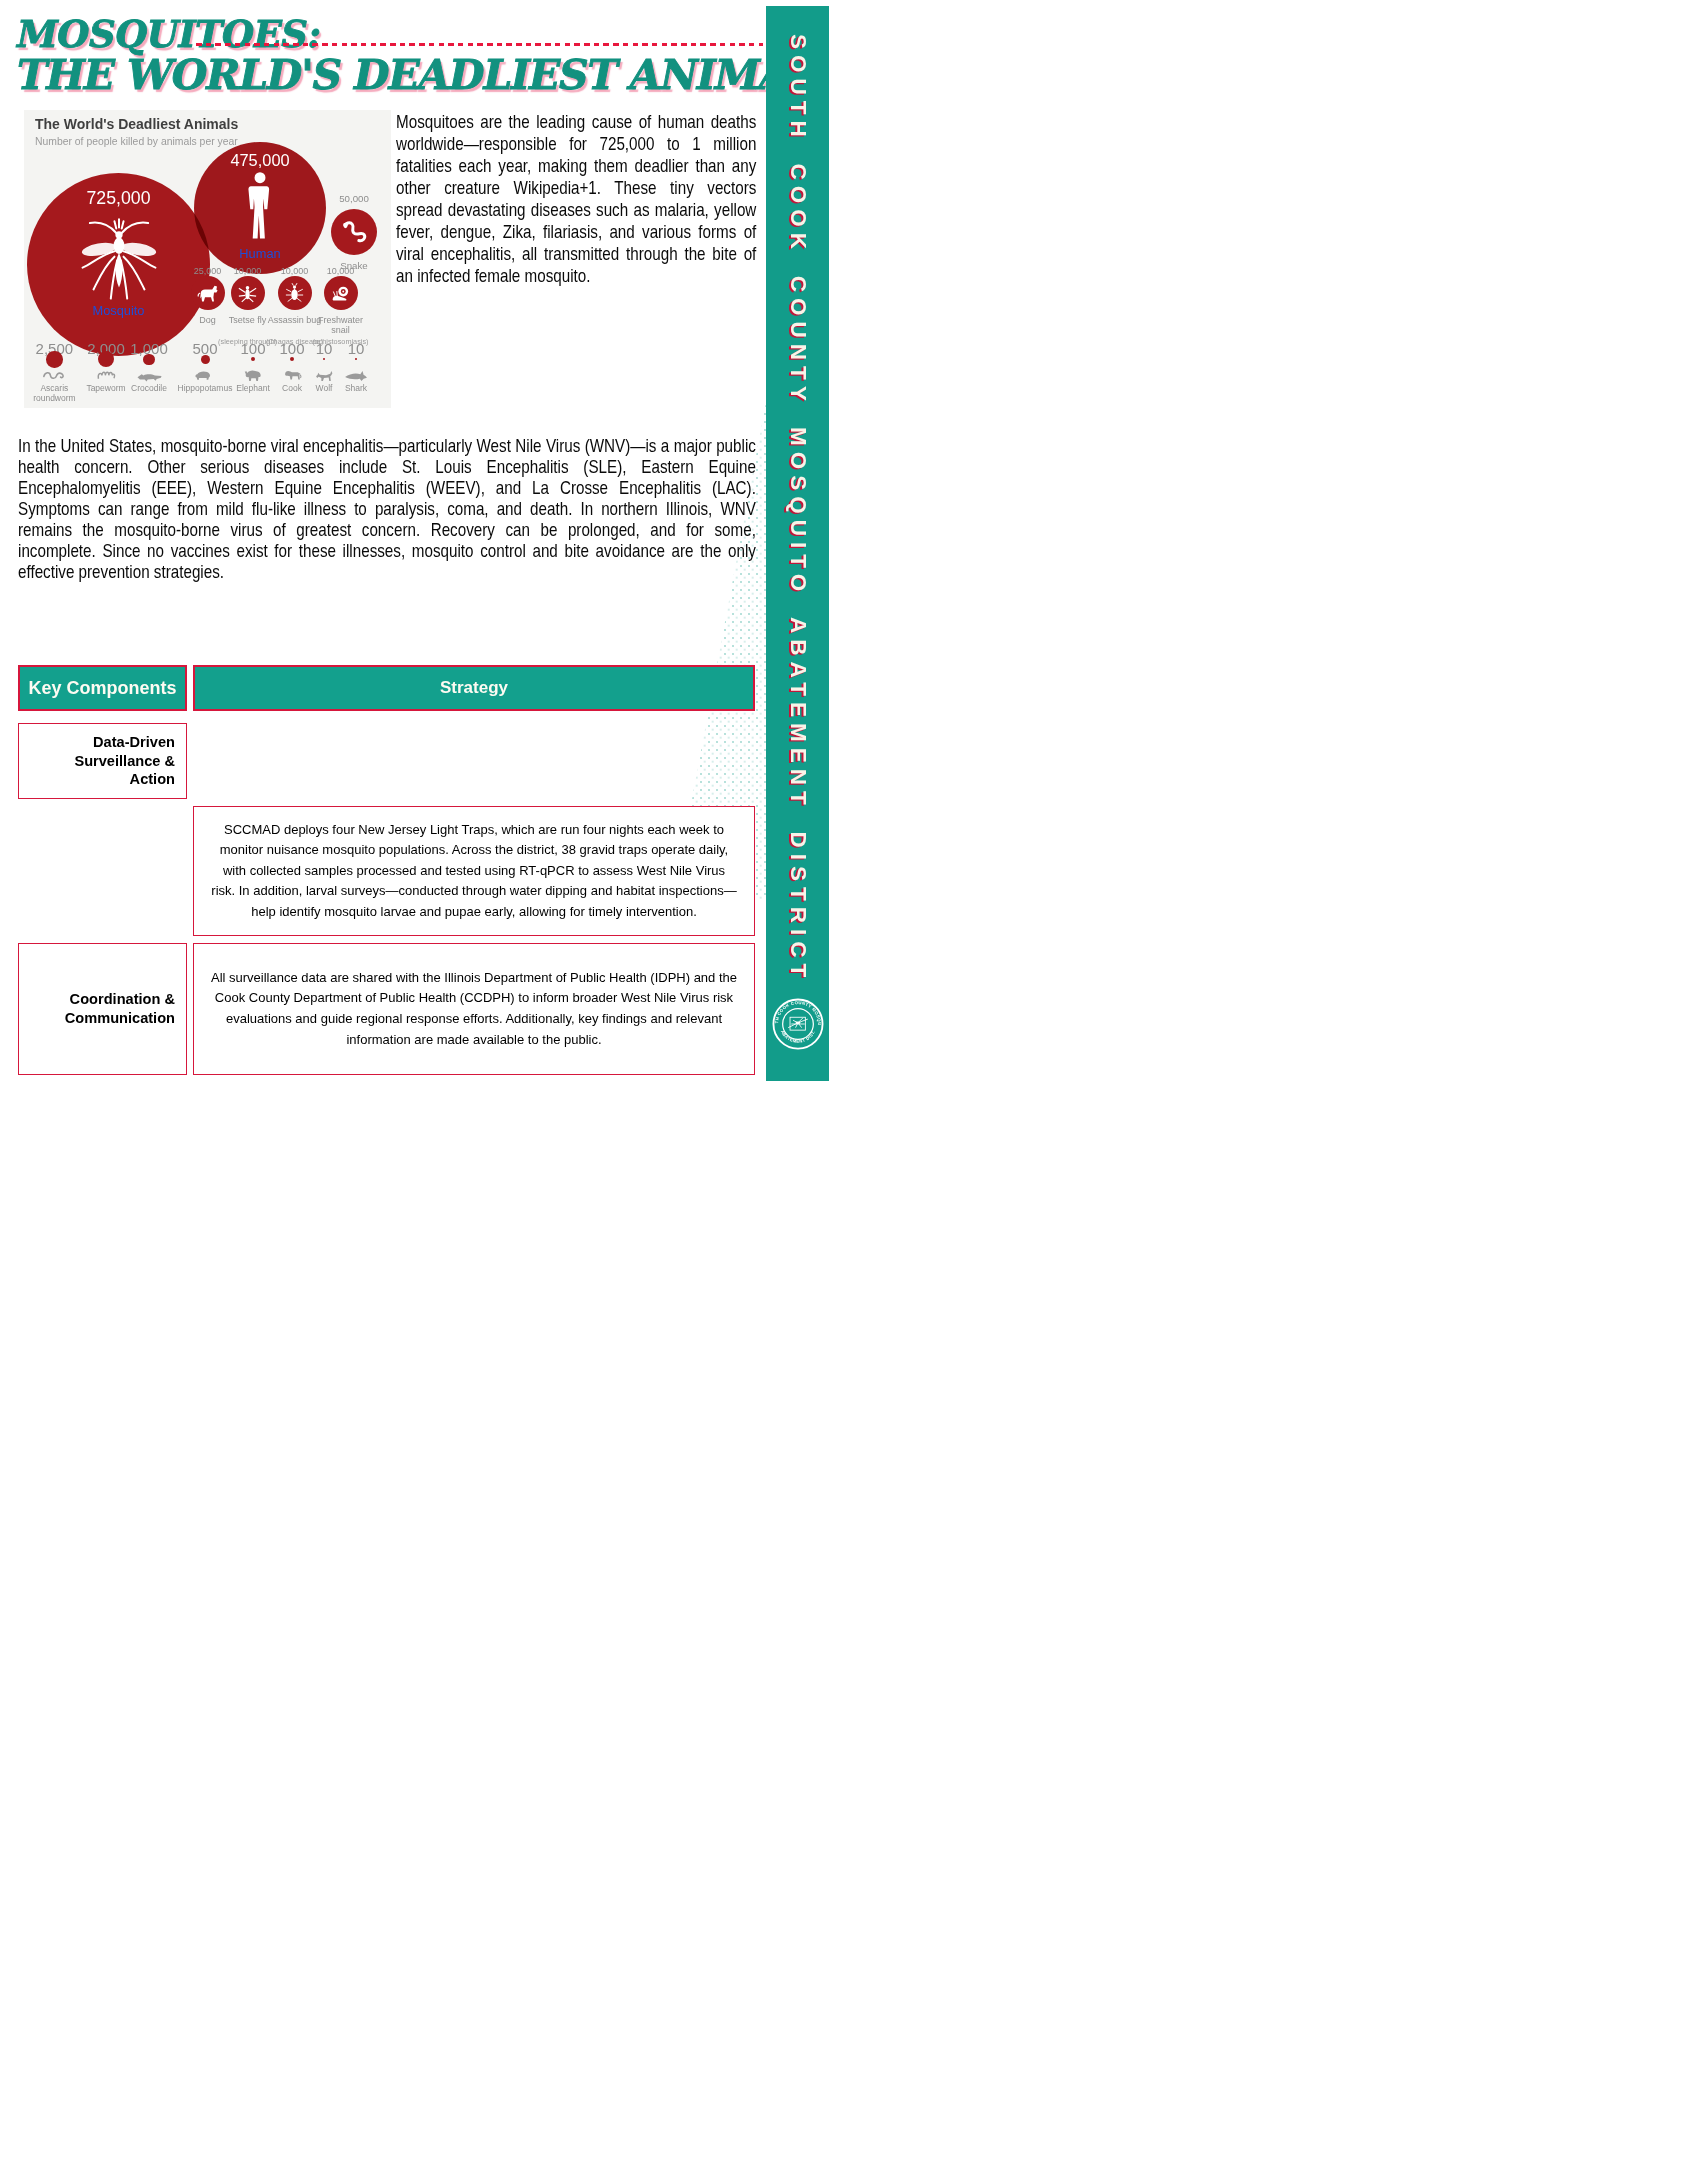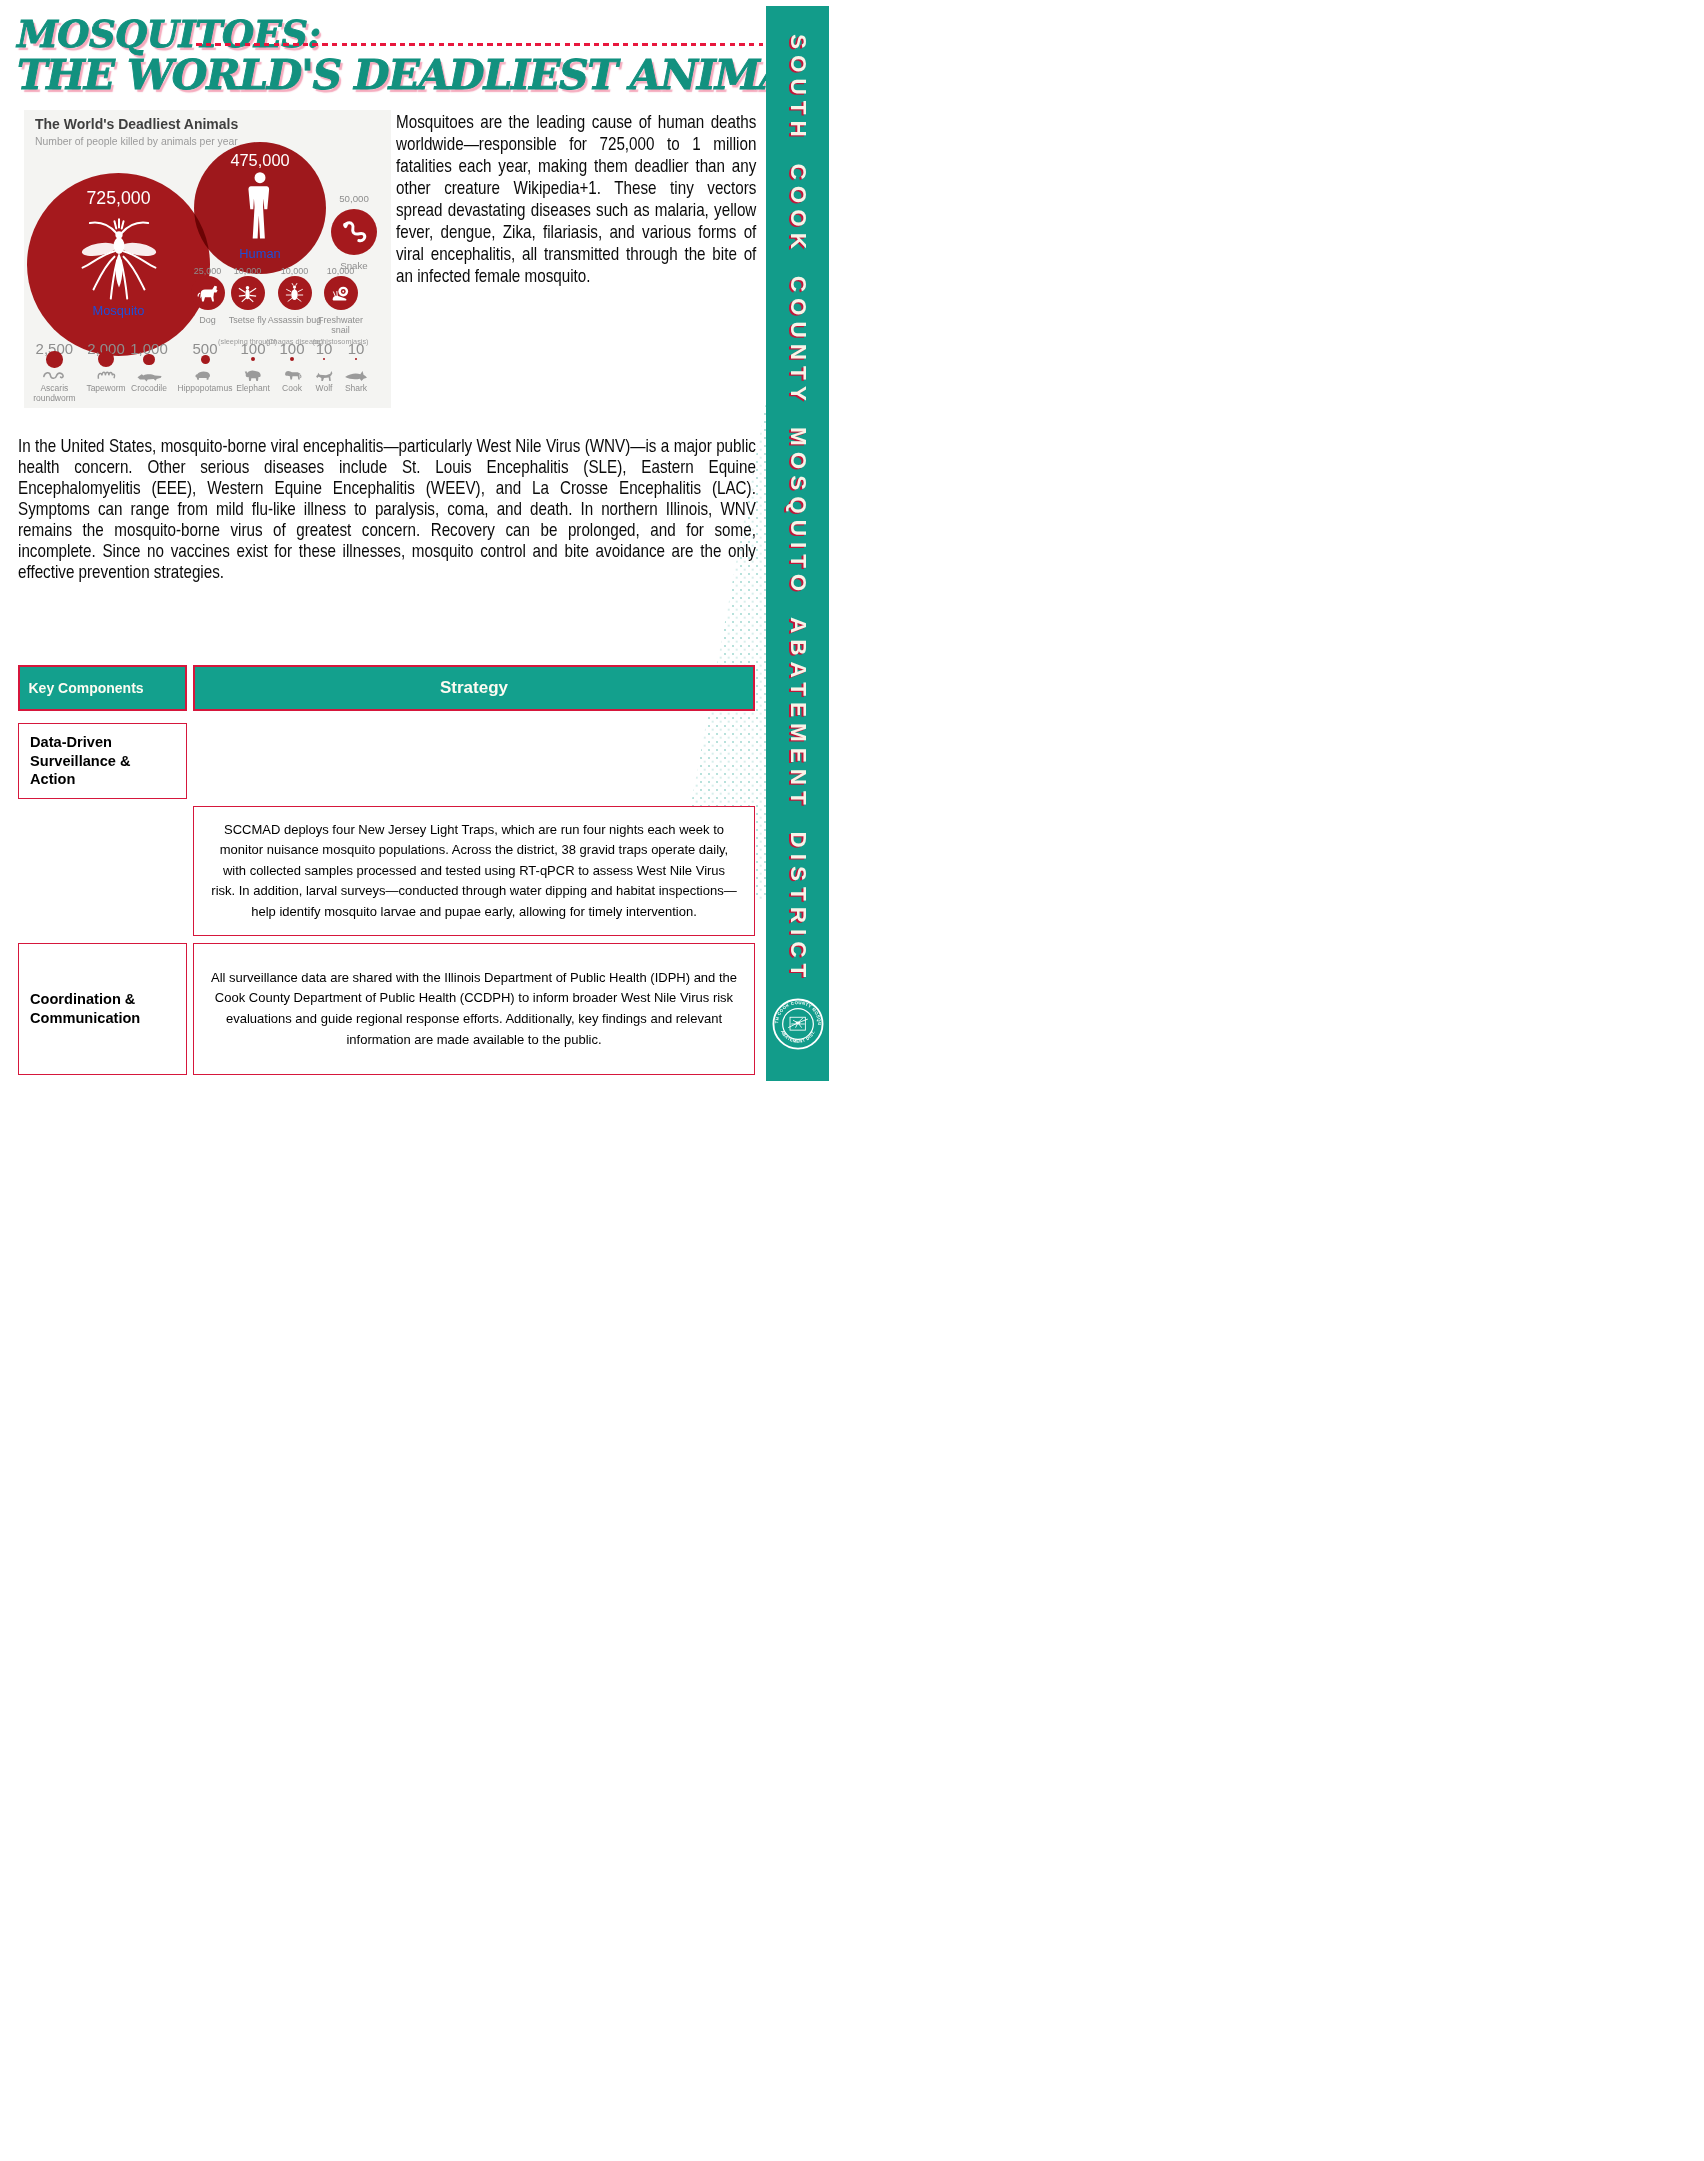--- a/index.html
+++ b/index.html
@@ -61,23 +61,23 @@
     clip-path:polygon(100% 0,100% 100%,0 100%);
     background-image:radial-gradient(circle,rgba(18,156,138,0.30) 0.9px,transparent 0.9px),
                      radial-gradient(circle,rgba(18,156,138,0.18) 0.7px,transparent 0.8px);
     background-size:8px 8px,8px 8px;background-position:0 0,3.7px 3.7px;}
 
   
   .cell{position:absolute;background:#fff;border:1.5px solid #D6173C;box-sizing:border-box;z-index:1;
         display:flex;align-items:center;justify-content:center;}
   .thcell{background:#13A08D;border:2.4px solid #D6173C;color:#FDFBF2;font-weight:bold;}
   .th-kc{left:18px;top:665px;width:169px;height:46px;justify-content:flex-start;
-         padding-left:8.5px;font-size:14px;}
+         padding-left:8.5px;font-size:18px;}
   .th-st{left:193px;top:665px;width:562px;height:46px;font-size:17px;}
-  .comp{font-weight:bold;font-size:14.6px;line-height:1.3;text-align:left;padding:0 11px;color:#000;}
+  .comp{font-weight:bold;font-size:14.6px;line-height:1.3;text-align:right;padding:0 11px;color:#000;}
   .strat{font-size:13px;line-height:1.58;text-align:center;padding:3.7px 16px;color:#000;}
   .r1{top:723px;height:76px;} .r2{top:806px;height:130px;} .r3{top:943px;height:132px;}
   .c1{left:18px;width:169px;} .c2{left:193px;width:562px;}
 
   
   .bar{position:absolute;left:766px;top:5.5px;width:63px;height:1075px;background:#129C8A;z-index:2;}
   .bar-text{position:absolute;top:28px;left:50%;transform:translateX(-50%);
             writing-mode:vertical-rl;text-orientation:mixed;white-space:nowrap;
             font-size:22.5px;font-weight:bold;letter-spacing:6px;word-spacing:8.5px;
             color:#F8F3E8;text-shadow:1.2px 1.2px 0 #C0173A;}

